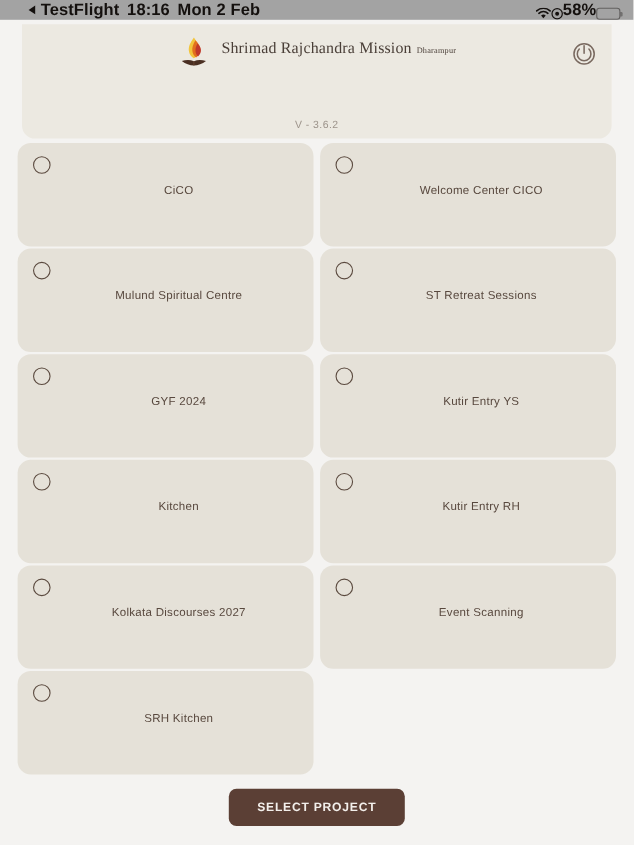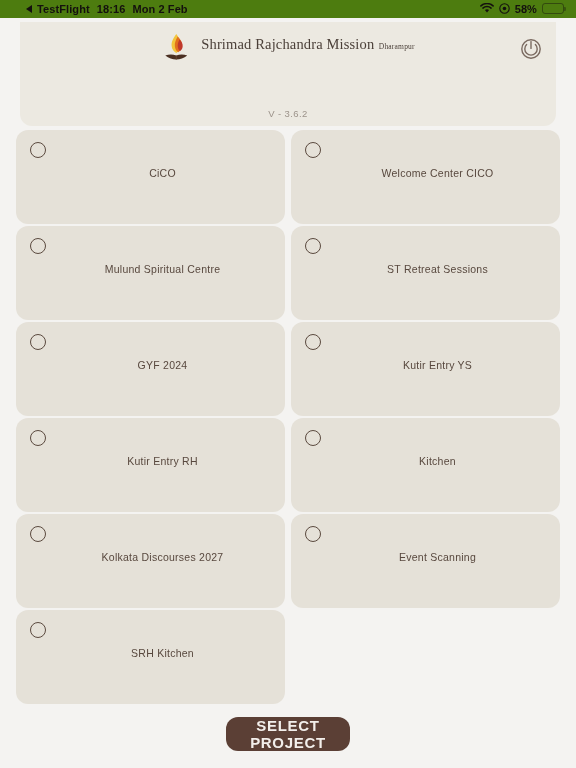--- a/index.html
+++ b/index.html
@@ -13,39 +13,39 @@
   body {
     background: #f4f3f1;
     font-family: "Liberation Sans", sans-serif;
     -webkit-font-smoothing: antialiased;
   }
 
   
   .statusbar {
     height: 18px;
     width: 100%;
-    background: #4d7c0f;
+    background: #a3a3a3;
     display: flex;
     align-items: center;
     padding: 0 12px 0 26px;
-    font-size: 11px;
+    font-size: 15px;
     font-weight: 700;
     color: #14100e;
     letter-spacing: 0.1px;
   }
   .sb-left { display: flex; align-items: center; gap: 7px; }
   .sb-back-arrow {
     width: 0; height: 0;
     border-top: 4px solid transparent;
     border-bottom: 4px solid transparent;
     border-right: 6px solid #14100e;
     margin-right: -2px;
   }
   .sb-spacer { flex: 1; }
-  .sb-right { display: flex; align-items: flex-start; gap: 5px; }
+  .sb-right { display: flex; align-items: flex-end; }
 
   .wifi-icon { display: block; }
   .focus-icon { display: block; }
   .sb-battery {
     position: relative;
     width: 22px; height: 11px;
     border: 1px solid rgba(20,16,14,.45);
     border-radius: 3px;
     padding: 1.5px;
   }
@@ -162,25 +162,25 @@
   
   .footer {
     display: flex;
     justify-content: center;
     padding-top: 13px;
   }
   .select-btn {
     background: #5b3f35;
     color: #f3efeb;
     border: none;
-    border-radius: 12px;
-    width: 124px;
+    border-radius: 7px;
+    width: 160px;
     height: 34px;
     font-family: "Liberation Sans", sans-serif;
-    font-size: 15px;
+    font-size: 11px;
     font-weight: 700;
     letter-spacing: .7px;
     cursor: pointer;
   }
 </style>
 </head>
 <body>
 
 <div class="statusbar">
   <div class="sb-left">
@@ -265,26 +265,26 @@
     <span class="radio"></span>
     <span class="card-label">GYF 2024</span>
   </div>
 
   <div class="project-card">
     <span class="radio"></span>
     <span class="card-label">Kutir Entry YS</span>
   </div>
   <div class="project-card">
     <span class="radio"></span>
+    <span class="card-label">Kitchen</span>
+  </div>
+
+  <div class="project-card">
+    <span class="radio"></span>
     <span class="card-label">Kutir Entry RH</span>
-  </div>
-
-  <div class="project-card">
-    <span class="radio"></span>
-    <span class="card-label">Kitchen</span>
   </div>
   <div class="project-card">
     <span class="radio"></span>
     <span class="card-label">Kolkata Discourses 2027</span>
   </div>
 
   <div class="project-card">
     <span class="radio"></span>
     <span class="card-label">Event Scanning</span>
   </div>

